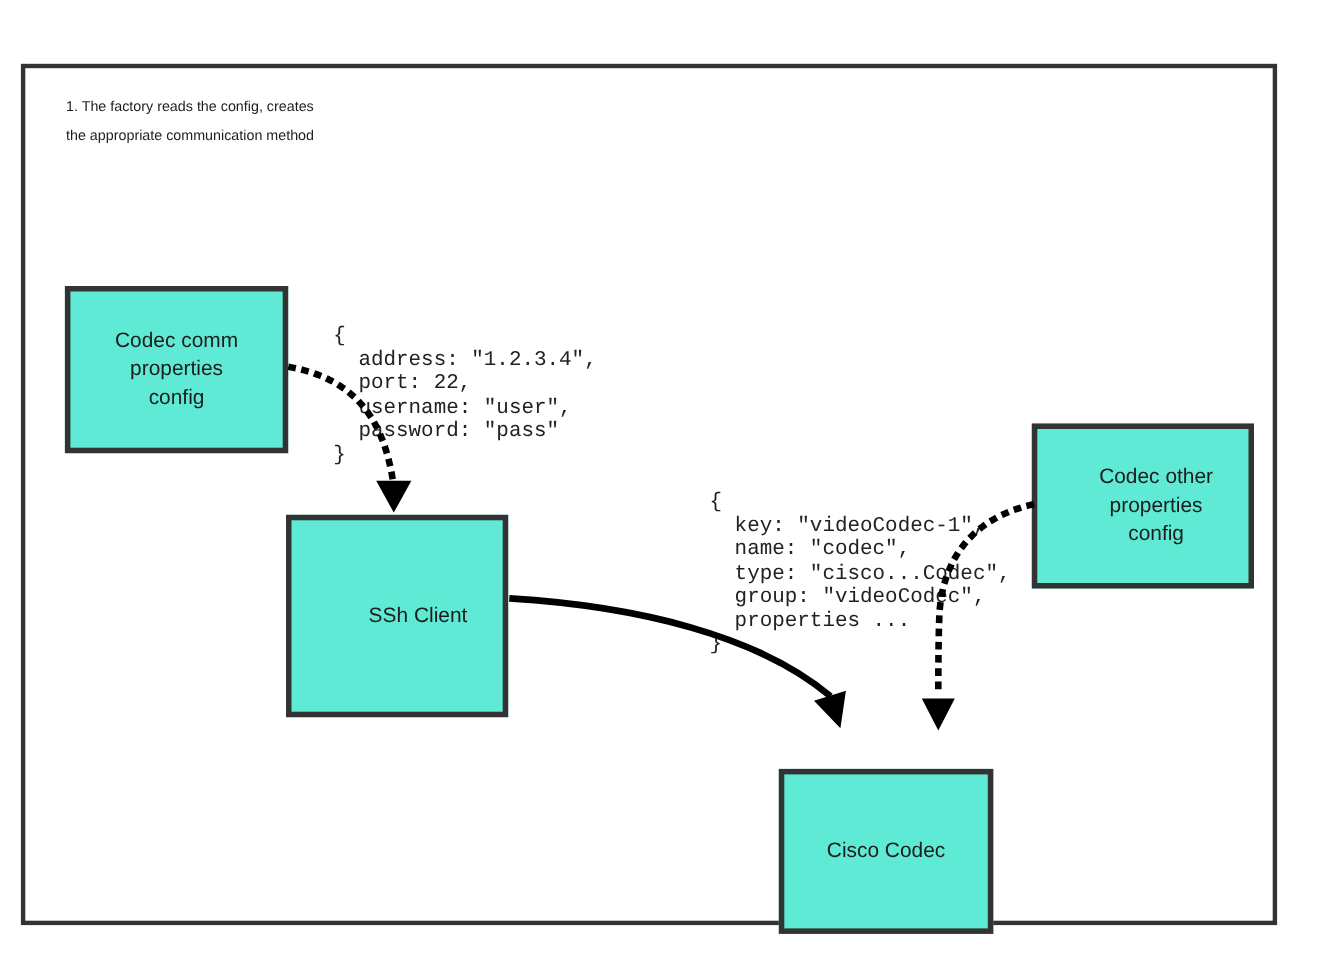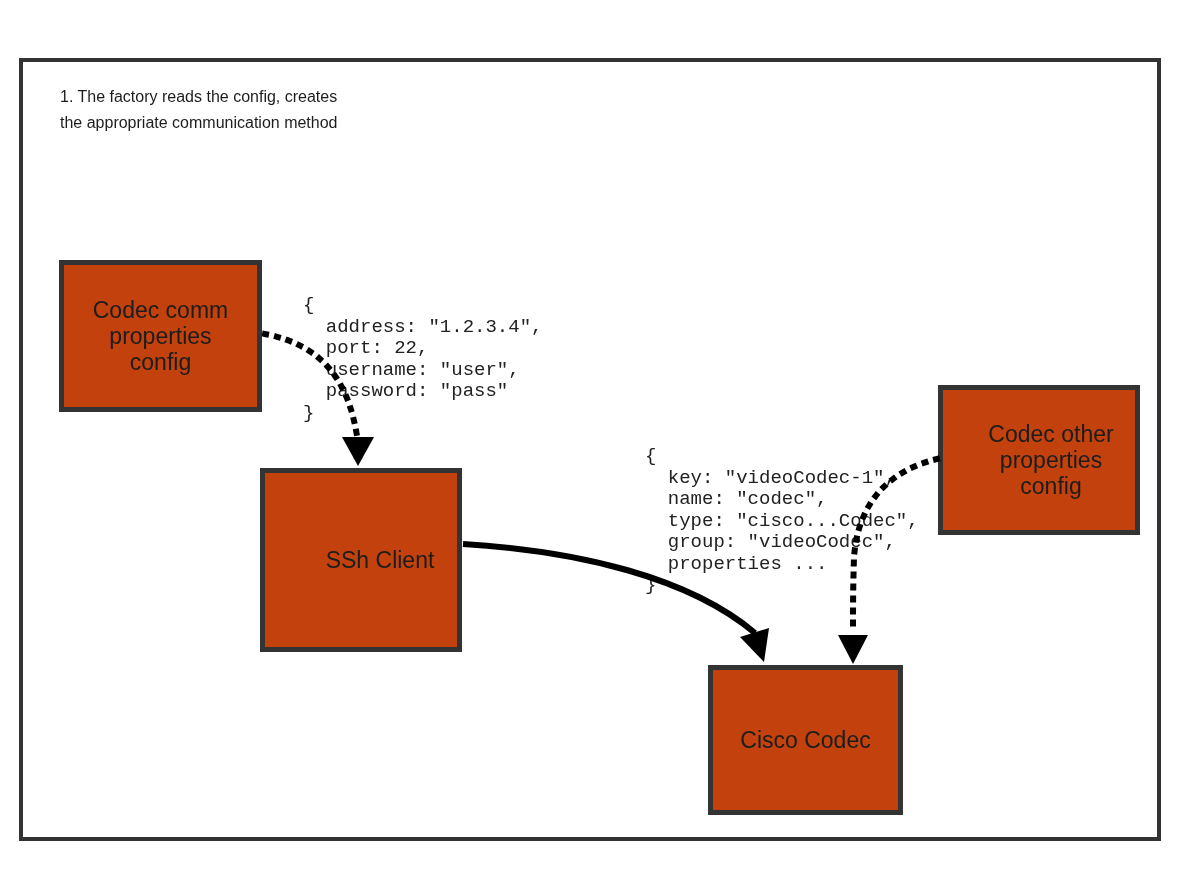--- a/index.html
+++ b/index.html
@@ -15,35 +15,35 @@
   .frame {
     position: absolute;
     left: 19px; top: 58px;
     width: 1142px; height: 783px;
     border: 4px solid #333333;
     box-sizing: border-box;
     background: #ffffff;
   }
   .note {
     position: absolute;
-    font-size: 16px;
+    font-size: 13px;
     line-height: 26px;
     white-space: pre-line;
     color: #1d1d1d;
   }
   .node {
     position: absolute;
     border: 5px solid #333333;
     box-sizing: border-box;
-    background: #c2410c;
+    background: #5eead4;
     display: flex;
     align-items: center;
     justify-content: center;
     text-align: center;
-    font-size: 23px;
+    font-size: 19px;
     line-height: 26px;
     white-space: pre-line;
     color: #1d1d1d;
   }
   .code {
     position: absolute;
     margin: 0;
     font-family: "Liberation Mono", "DejaVu Sans Mono", monospace;
     font-size: 19px;
     line-height: 21.5px;
@@ -86,21 +86,21 @@
   name: "codec",
   type: "cisco...Codec",
   group: "videoCodec",
   properties ...
 }</pre>
 
   <div class="node" style="left:938px; top:385px; width:202px; height:150px;padding-left:24px;">Codec other
 properties
 config</div>
 
-  <div class="node" style="left:708px; top:665px; width:195px; height:150px;">Cisco Codec</div>
+  <div class="node" style="left:708px; top:699px; width:195px; height:150px;">Cisco Codec</div>
 
 
   <svg class="overlay" viewBox="0 0 1200 880">
 
     <g>
       <path d="M 265 334 C 322 345, 348 380, 357 436" fill="none" stroke="#000000" stroke-width="6" stroke-dasharray="1 11" stroke-linecap="square"></path>
       <polygon points="358,466 342,437 374,437" fill="#000000"></polygon>
     </g>
 
     <g>

